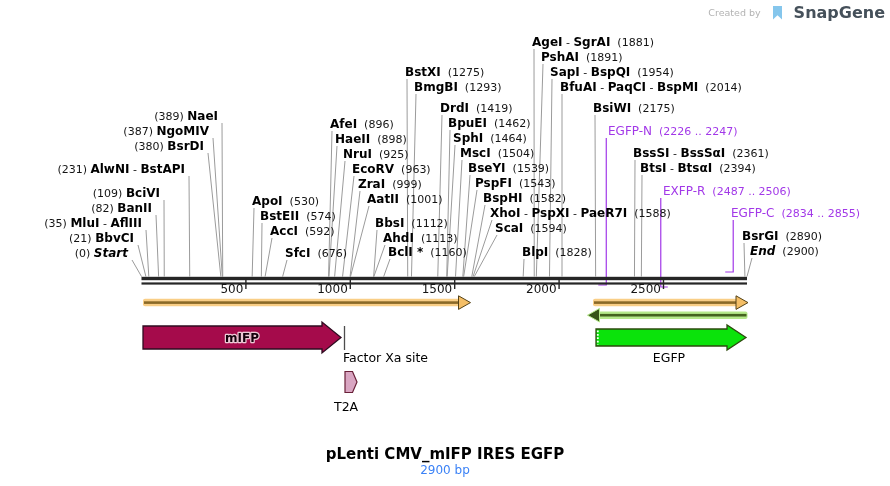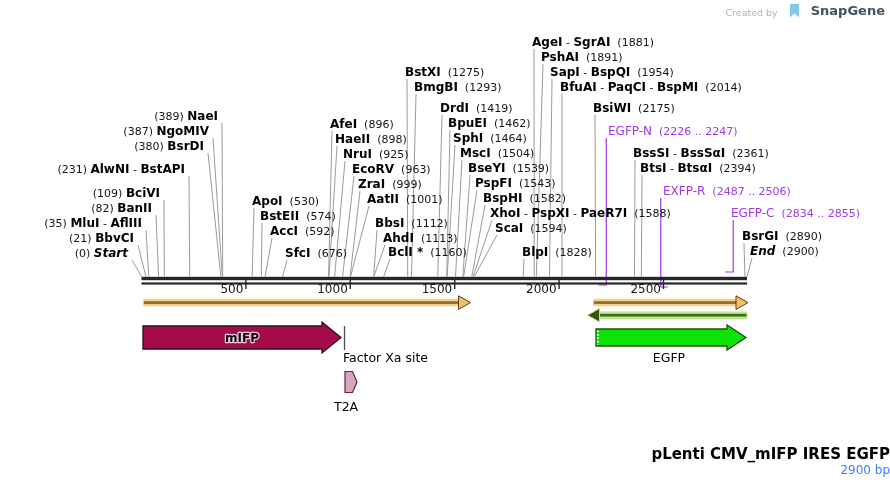--- a/index.html
+++ b/index.html
@@ -8,25 +8,25 @@
   svg text{font-family:"DejaVu Sans",sans-serif;}
   .nm{font-weight:bold;font-size:12px;fill:#000;}
   .ps{font-size:11px;fill:#141414;}
   .it{font-style:italic;}
   .pnm{font-size:12px;}
   .pps{font-size:11px;}
   .tick{font-size:12px;fill:#141414;}
   .glabel{font-size:12.5px;fill:#000;}
   .gin{font-weight:bold;font-size:12px;fill:#14000a;paint-order:stroke;stroke:#eec9d6;
        stroke-width:2.4px;stroke-linejoin:round;}
-  .credit{position:absolute;top:3px;right:5px;display:flex;align-items:flex-end;gap:11px;}
+  .credit{position:absolute;top:3px;right:5px;display:flex;align-items:center;gap:11px;}
   .credit-prefix{font-size:9.5px;color:#b3b3b3;}
-  .credit-brand{font-size:13px;color:#45505a;font-weight:600;}
+  .credit-brand{font-size:16px;color:#45505a;font-weight:600;}
   .credit-icon{display:block;}
-  .titleblock{position:absolute;left:0;right:0;top:446px;text-align:right;}
+  .titleblock{position:absolute;left:0;right:0;top:446px;text-align:center;}
   .ptitle{font-size:15px;font-weight:bold;color:#000;line-height:17px;}
   .plen{font-size:12px;color:#3b82f6;line-height:15px;}
 </style>
 </head>
 <body>
 
 <div class="stage">
   <div class="credit">
     <span class="credit-prefix">Created by</span>
     <svg class="credit-icon" width="11" height="14" viewBox="0 0 11 14">

